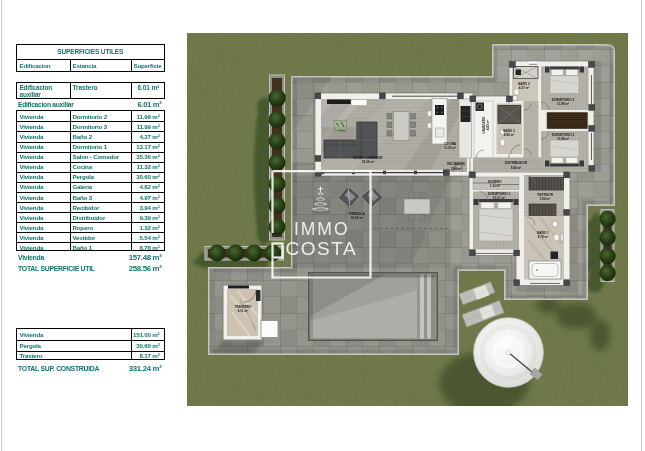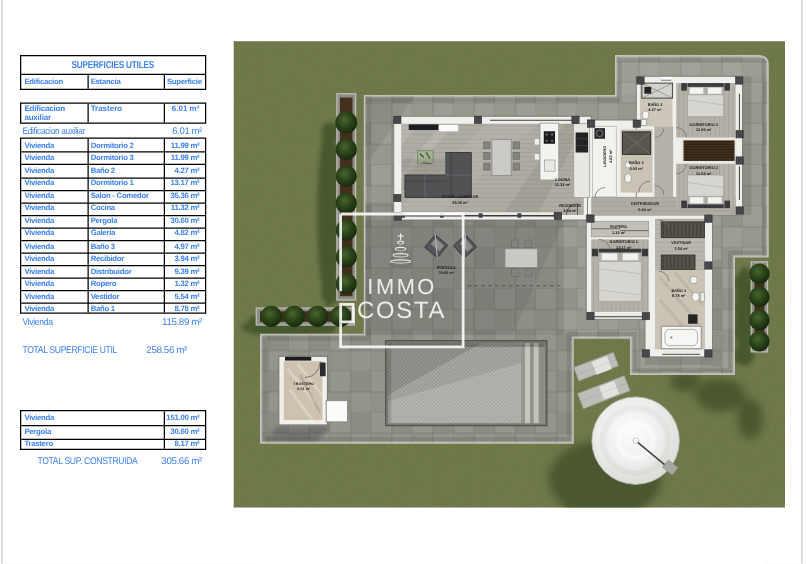--- a/index.html
+++ b/index.html
@@ -1,23 +1,23 @@
 <!DOCTYPE html>
 <html><head><meta charset="utf-8"><style>
 html,body{margin:0;padding:0;background:#fff;}
 #page{position:relative;width:645px;height:451px;background:#ffffff;overflow:hidden;font-family:"Liberation Sans",sans-serif;}
-.tbl{position:absolute;color:#3b82f6;}
+.tbl{position:absolute;color:#0f766e;}
 .box{position:absolute;border:1px solid #000;box-sizing:border-box;background:#fff;}
 .r{position:absolute;left:0;right:0;display:flex;align-items:center;font-weight:bold;font-size:6.2px;letter-spacing:-0.2px;}
 .c1{position:absolute;left:3px;}
 .c2{position:absolute;left:56px;}
 .c3{position:absolute;right:4px;text-align:right;}
 .vline{position:absolute;top:0;bottom:0;width:1px;background:#000;}
 .hline{position:absolute;left:0;right:0;height:1px;background:#000;}
-.big{font-weight:normal;letter-spacing:-0.3px;}
+.big{font-weight:bold;letter-spacing:-0.3px;}
 .cond{display:inline-block;transform:scaleX(0.88);transform-origin:0 50%;}
 .edge{position:absolute;top:0;bottom:0;width:1px;background:#cccccc;}
 svg{position:absolute;left:0;top:0;}
 </style></head>
 <body>
 <div id="page">
 <svg width="645" height="451" viewBox="0 0 645 451">
 <defs>
 <radialGradient id="tg" cx="0.42" cy="0.38" r="0.65">
  <stop offset="0" stop-color="#47662f"></stop>
@@ -531,38 +531,38 @@
           <span class="c3">5.54 m²</span>
         </div>
     <div class="hline" style="top:121.03px;"></div>
     <div class="r" style="top:131.11px;height:10.09px;">
           <span class="c1">Vivienda</span>
           <span class="c2">Baño 1</span>
           <span class="c3">8.78 m²</span>
         </div>
     <div class="hline" style="top:131.11px;"></div>
   </div>
-  <div class="big" style="position:absolute;left:2px;right:0;top:251.5px;height:11px;font-size:7.8px;line-height:11px;"><span class="cond">Vivienda</span><span style="position:absolute;right:3px;">115.89 m²</span></div>
-  <div class="big" style="position:absolute;left:2px;right:12px;top:262.5px;height:11px;font-size:7.8px;line-height:11px;margin-top:11px;"><span class="cond">TOTAL SUPERFICIE UTIL</span><span style="position:absolute;right:3px;">258.56 m²</span></div>
+  <div class="big" style="position:absolute;left:2px;right:0;top:251.5px;height:11px;font-size:7.8px;line-height:11px;"><span class="cond">Vivienda</span><span style="position:absolute;right:3px;">157.48 m²</span></div>
+  <div class="big" style="position:absolute;left:2px;right:0;top:262.5px;height:11px;font-size:7.8px;line-height:11px;"><span class="cond">TOTAL SUPERFICIE UTIL</span><span style="position:absolute;right:3px;">258.56 m²</span></div>
 
   <div class="box" style="left:0;top:328px;width:149px;height:32.4px;">
     <div class="vline" style="left:114.5px;"></div>
     <div class="r" style="top:0;height:10.8px;">
           <span class="c1">Vivienda</span>
           <span class="c3">151.00 m²</span>
         </div>
     <div class="hline" style="top:10.8px;"></div>
     <div class="r" style="top:10.8px;height:10.8px;">
           <span class="c1">Pergola</span>
           <span class="c3">30.60 m²</span>
         </div>
     <div class="hline" style="top:21.6px;"></div>
     <div class="r" style="top:21.6px;height:10.8px;">
           <span class="c1">Trastero</span>
           <span class="c3">8.17 m²</span>
         </div>
   </div>
-  <div class="big" style="position:absolute;left:14px;right:0;top:362.5px;height:11px;font-size:7.8px;line-height:11px;"><span class="cond">TOTAL SUP. CONSTRUIDA</span><span style="position:absolute;right:3px;">305.66 m²</span></div>
+  <div class="big" style="position:absolute;left:2px;right:0;top:362.5px;height:11px;font-size:7.8px;line-height:11px;"><span class="cond">TOTAL SUP. CONSTRUIDA</span><span style="position:absolute;right:3px;">331.24 m²</span></div>
 </div>
 
 <div class="edge" style="left:1px"></div>
 <div class="edge" style="left:641px"></div>
 </div>
 
 </body></html>

